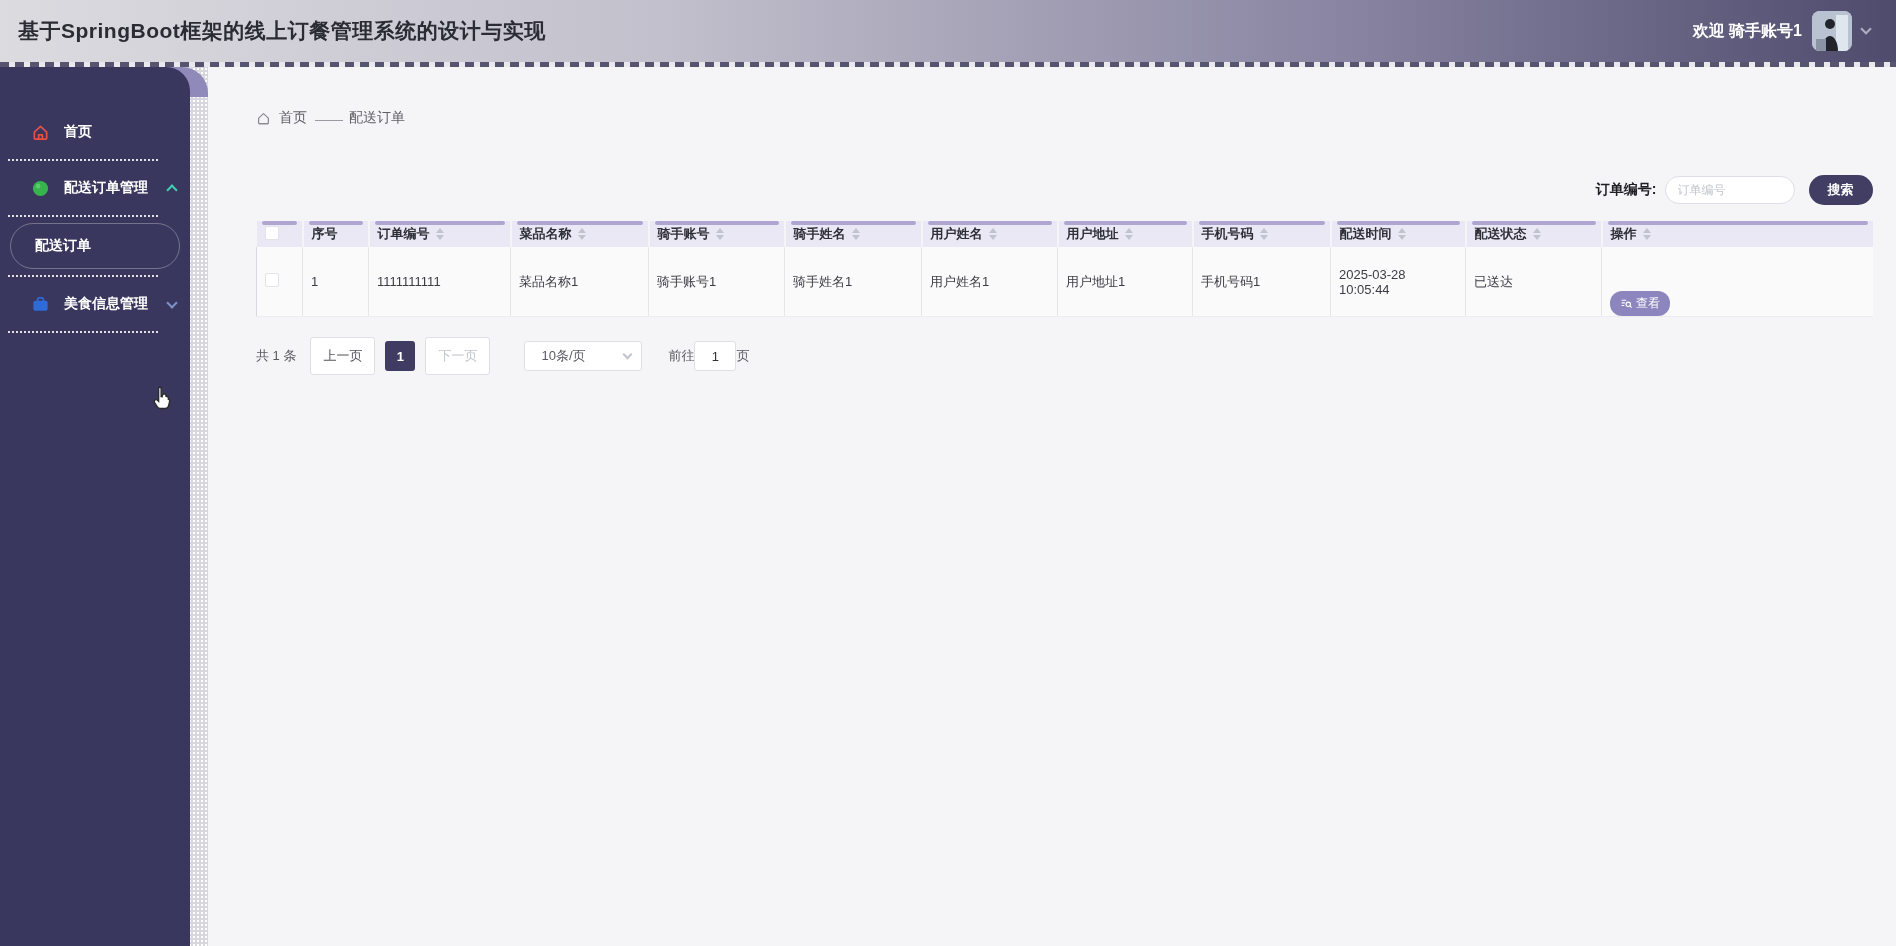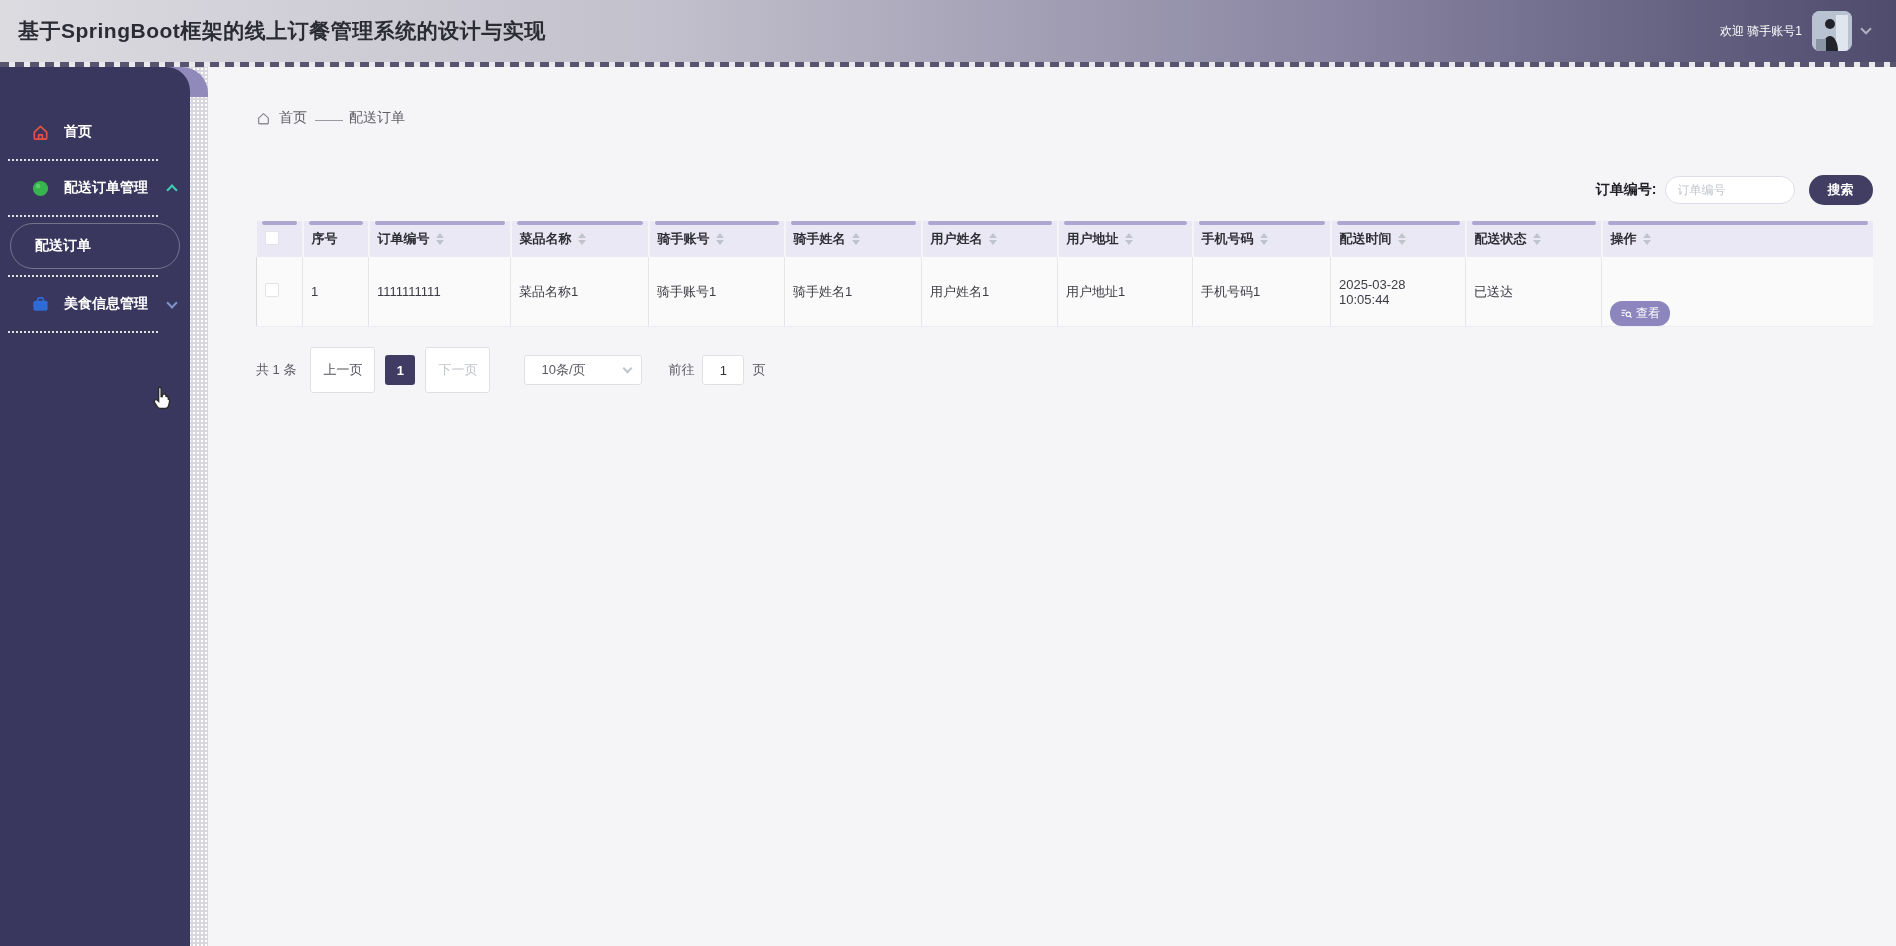--- a/index.html
+++ b/index.html
@@ -4,21 +4,21 @@
 <style>
   * { margin:0; padding:0; box-sizing:border-box; }
   html,body { width:1896px; height:946px; overflow:hidden;
     font-family:"Liberation Sans","DejaVu Sans",sans-serif; background:#f5f4f7; }
 
   
   .topbar { height:62px; display:flex; align-items:center; justify-content:space-between;
     background:linear-gradient(90deg,#dcdbe0 0%,#c2c0cc 35%,#8a86a3 70%,#4f4b6d 100%); }
   .topbar-title { font-size:21px; font-weight:bold; color:#2b2b33; padding-left:18px; letter-spacing:.5px; }
   .topbar-user { display:flex; align-items:center; gap:10px; padding-right:26px; }
-  .welcome { color:#ffffff; font-size:12px; font-weight:normal; }
+  .welcome { color:#ffffff; font-size:16px; font-weight:bold; }
   .avatar { width:40px; height:40px; border-radius:8px; overflow:hidden;
     background:linear-gradient(135deg,#cfd6e2,#9aa6b8); display:flex; align-items:flex-end; justify-content:center; }
   .user-chev { width:8px; height:8px; border-right:2px solid rgba(255,255,255,.55);
     border-bottom:2px solid rgba(255,255,255,.55); transform:rotate(45deg); margin-top:-4px; }
 
   
   .dash-line { height:5px;
     background:repeating-linear-gradient(90deg,#57546f 0 9px,#e9e8ec 9px 15px); }
 
   
@@ -61,21 +61,21 @@
   .search-row { margin-top:48px; display:flex; align-items:center; justify-content:flex-end; }
   .search-label { font-size:14px; font-weight:bold; color:#1f1f26; margin-right:8px; }
   .search-input { width:130px; height:28px; border:1px solid #dcdfe6; border-radius:14px;
     padding:0 12px; font-size:12px; color:#333; background:#fff; outline:none; }
   .search-input::placeholder { color:#c0c4cc; }
   .search-btn { margin-left:14px; width:64px; height:30px; border:none; border-radius:15px;
     background:#413d63; color:#fff; font-size:13px; font-weight:bold; cursor:pointer; }
 
   .grid { margin-top:16px; width:1616px; border-collapse:collapse; table-layout:fixed;
     font-size:13px; }
-  .grid th { background:#eae8f4; height:36px; text-align:left; padding:0 8px;
+  .grid th { background:#eae8f4; height:26px; text-align:left; padding:0 8px;
     color:#2e2e36; font-weight:bold; position:relative; border-left:2px solid #f5f4f7;
     cursor:pointer; }
   .grid th::before { content:""; position:absolute; top:0; left:5px; right:5px; height:4px;
     background:#aea6d1; border-radius:2px; }
   .grid th:first-child { border-left:none; }
   .grid td { background:#fafafb; height:38px; padding:0 8px; color:#3c3c44;
     border-left:1px solid #e6e6ea; border-bottom:1px solid #ededf1; }
   .grid td:first-child { border-left:1px solid #d9d9df; }
   .th-inner { display:flex; align-items:center; gap:6px; }
   .carets { display:inline-flex; flex-direction:column; gap:2px; }
@@ -83,30 +83,30 @@
   .carets .ca-up { border-bottom:5px solid #c0c4cc; }
   .carets .ca-dn { border-top:5px solid #c0c4cc; }
   .cb { display:inline-block; width:14px; height:14px; background:#ffffff;
     border:1px solid #e3e3e8; border-radius:2px; cursor:pointer; }
   .view-btn { display:inline-flex; align-items:center; gap:3px; background:#8d85bd;
     border:none; border-radius:12px; color:#fff; font-size:12px; padding:4px 10px; cursor:pointer;margin-top:44px; }
 
   .pager { margin-top:20px; display:flex; align-items:center; gap:10px;
     font-size:13px; color:#5a5a62; }
   .pg-total { margin-right:4px; }
-  .pg-btn { height:46px; padding:0 12px; background:#fff; border:1px solid #dfe0e6;
+  .pg-btn { height:38px; padding:0 12px; background:#fff; border:1px solid #dfe0e6;
     border-radius:3px; font-size:13px; display:flex; align-items:center; cursor:pointer; color:#55555e; }
   .pg-btn.disabled { color:#c0c4cc; cursor:default; }
   .pg-page { width:30px; height:30px; background:#3f3b63; color:#fff; font-weight:bold;
     border-radius:3px; display:flex; align-items:center; justify-content:center; cursor:pointer; }
   .pg-size { width:118px; height:30px; border:1px solid #dfe0e6; border-radius:3px; background:#fff;
     display:flex; align-items:center; justify-content:space-between; padding:0 10px 0 16px;
     color:#5a5a62; cursor:pointer; margin-left:24px; }
   .pg-size .chev { width:7px; height:7px; color:#c0c4cc; margin-top:-3px; }
-  .pg-goto { display:flex; align-items:center; gap:8px; margin-left:16px; }
+  .pg-goto { display:flex; align-items:center; margin-left:16px; }
   .pg-input { width:42px; height:30px; border:1px solid #dfe0e6; border-radius:3px;
     text-align:center; font-size:13px; color:#333; outline:none; }
 </style>
 </head>
 <body>
 
 <div class="topbar">
   <div class="topbar-title">基于SpringBoot框架的线上订餐管理系统的设计与实现</div>
   <div class="topbar-user">
     <span class="welcome">欢迎 骑手账号1</span>

